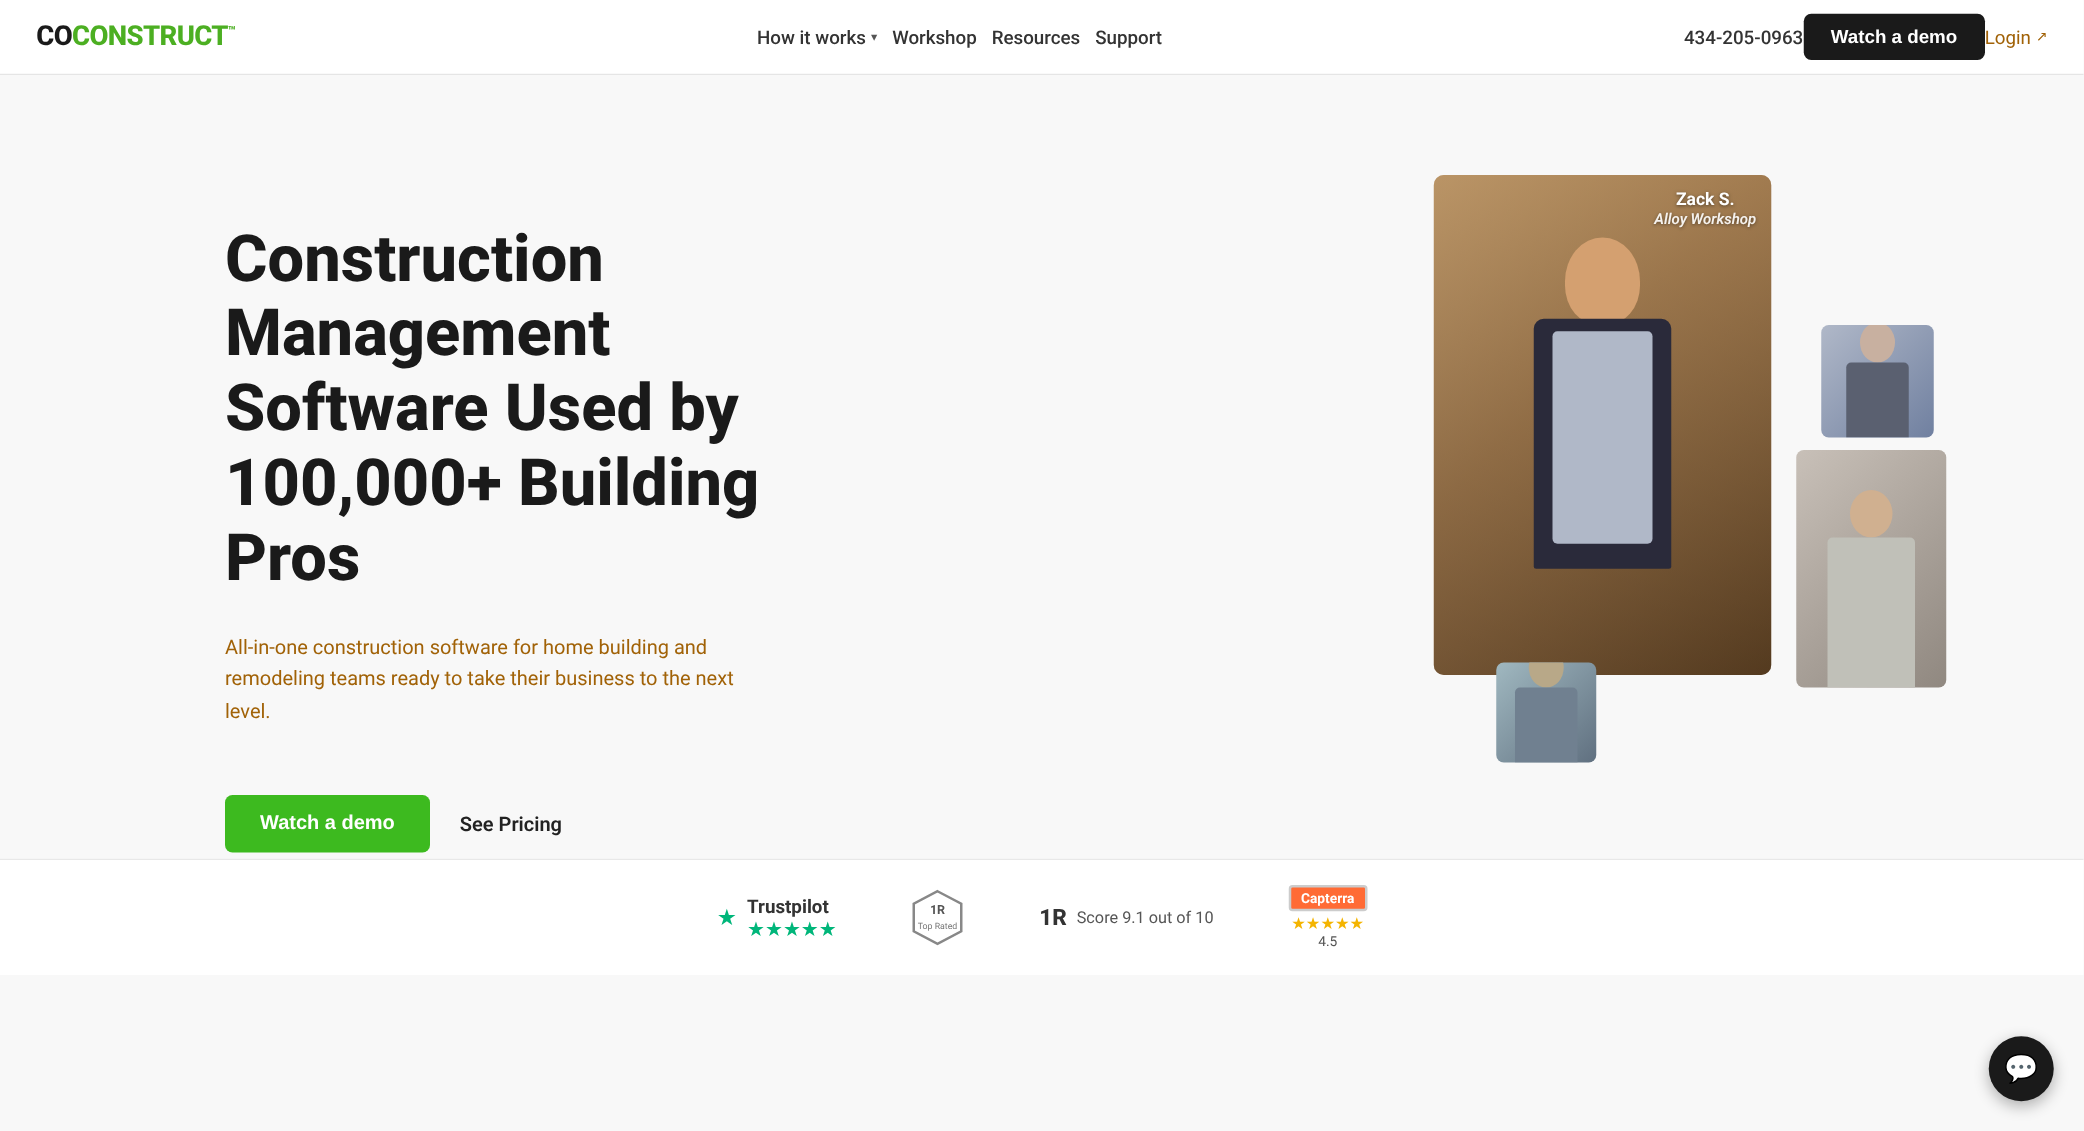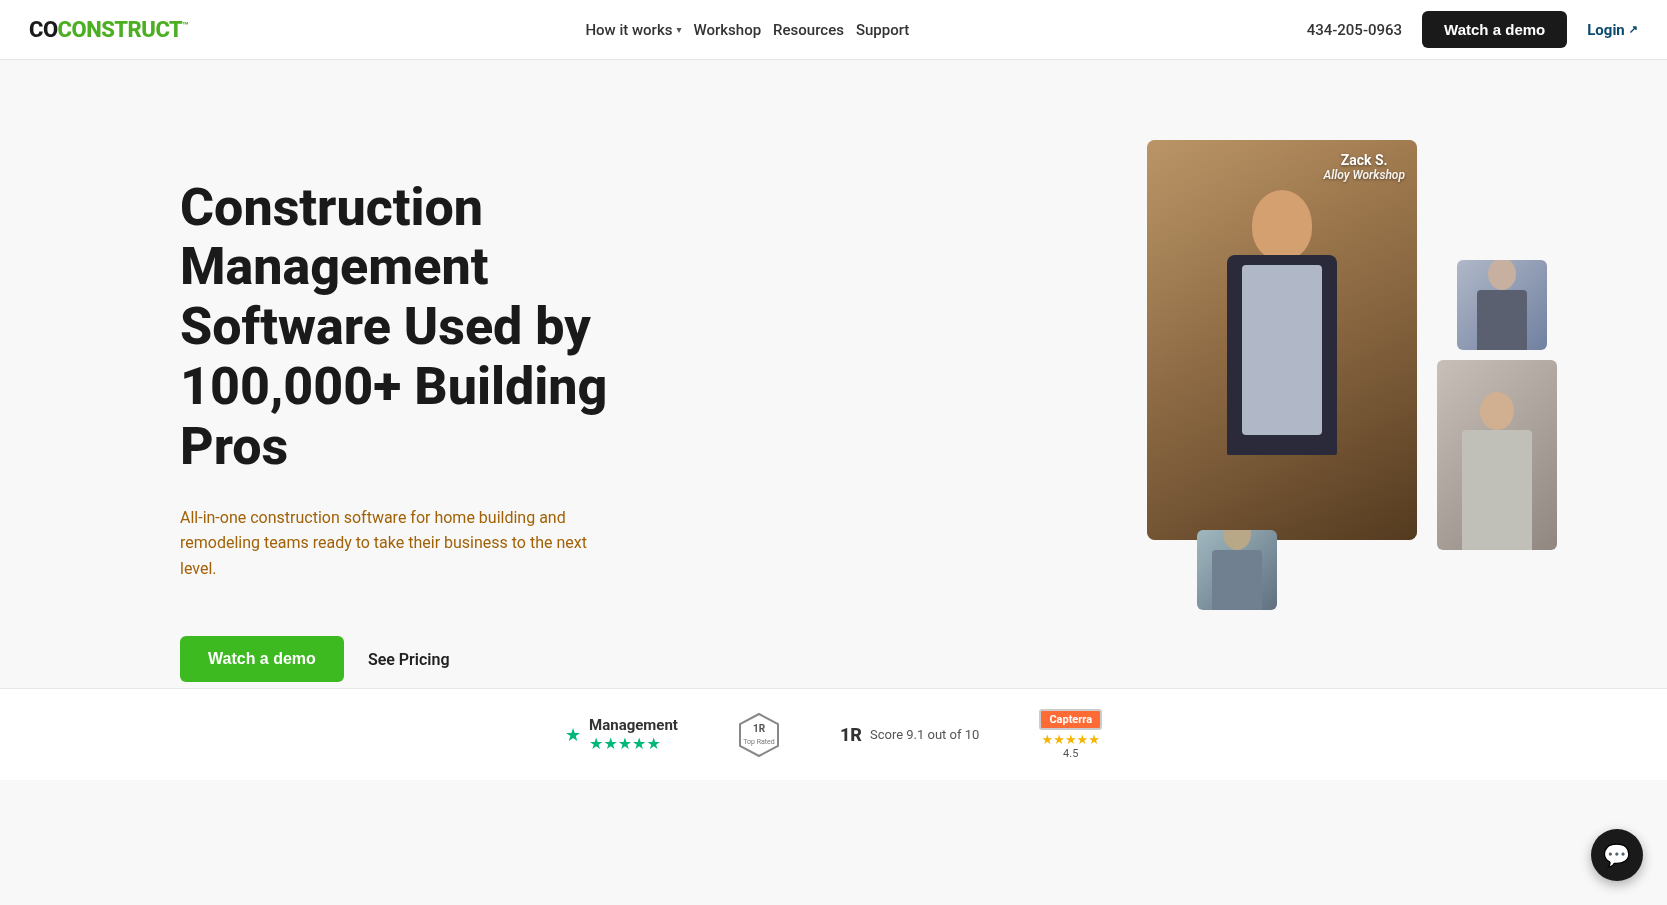--- a/index.html
+++ b/index.html
@@ -43,41 +43,40 @@
       align-items: center;
       gap: 4px;
     }
     .chevron-down {
       font-size: 10px;
       color: #555;
     }
     .nav-right {
       display: flex;
       align-items: center;
-      gap: 20px;
     }
     .nav-phone {
       font-size: 15px;
       color: #333;
       font-weight: 500;
     }
     .btn-watch-demo-nav {
       background: #1a1a1a;
       color: #fff;
       border: none;
       padding: 10px 22px;
       border-radius: 6px;
       font-size: 15px;
       font-weight: 600;
       cursor: pointer;
     }
     .nav-login {
       font-size: 15px;
-      color: #0c4a6e;
-      font-weight: 700;
+      color: #a16207;
+      font-weight: 400;
       text-decoration: none;
       display: flex;
       align-items: center;
       gap: 4px;
     }
     .external-icon {
       font-size: 11px;
     }
 
     
@@ -395,21 +394,21 @@
         <div class="sp-body" style="background:#708090;"></div>
       </div>
     </div>
   </div>
 
   <div class="badges-bar">
 
     <div class="badge-item">
       <span style="font-size:18px;color:#00b67a;">★</span>
       <div>
-        <div class="trustpilot-logo">Management</div>
+        <div class="trustpilot-logo">Trustpilot</div>
         <div class="trustpilot-stars">★★★★★</div>
       </div>
     </div>
 
     <div class="badge-item">
       <svg width="42" height="46" viewBox="0 0 42 46">
         <polygon points="21,2 40,12 40,34 21,44 2,34 2,12" fill="none" stroke="#888" stroke-width="2"></polygon>
         <text x="21" y="20" text-anchor="middle" font-size="10" font-weight="bold" fill="#555">1R</text>
         <text x="21" y="32" text-anchor="middle" font-size="7" fill="#777">Top Rated</text>
       </svg>

